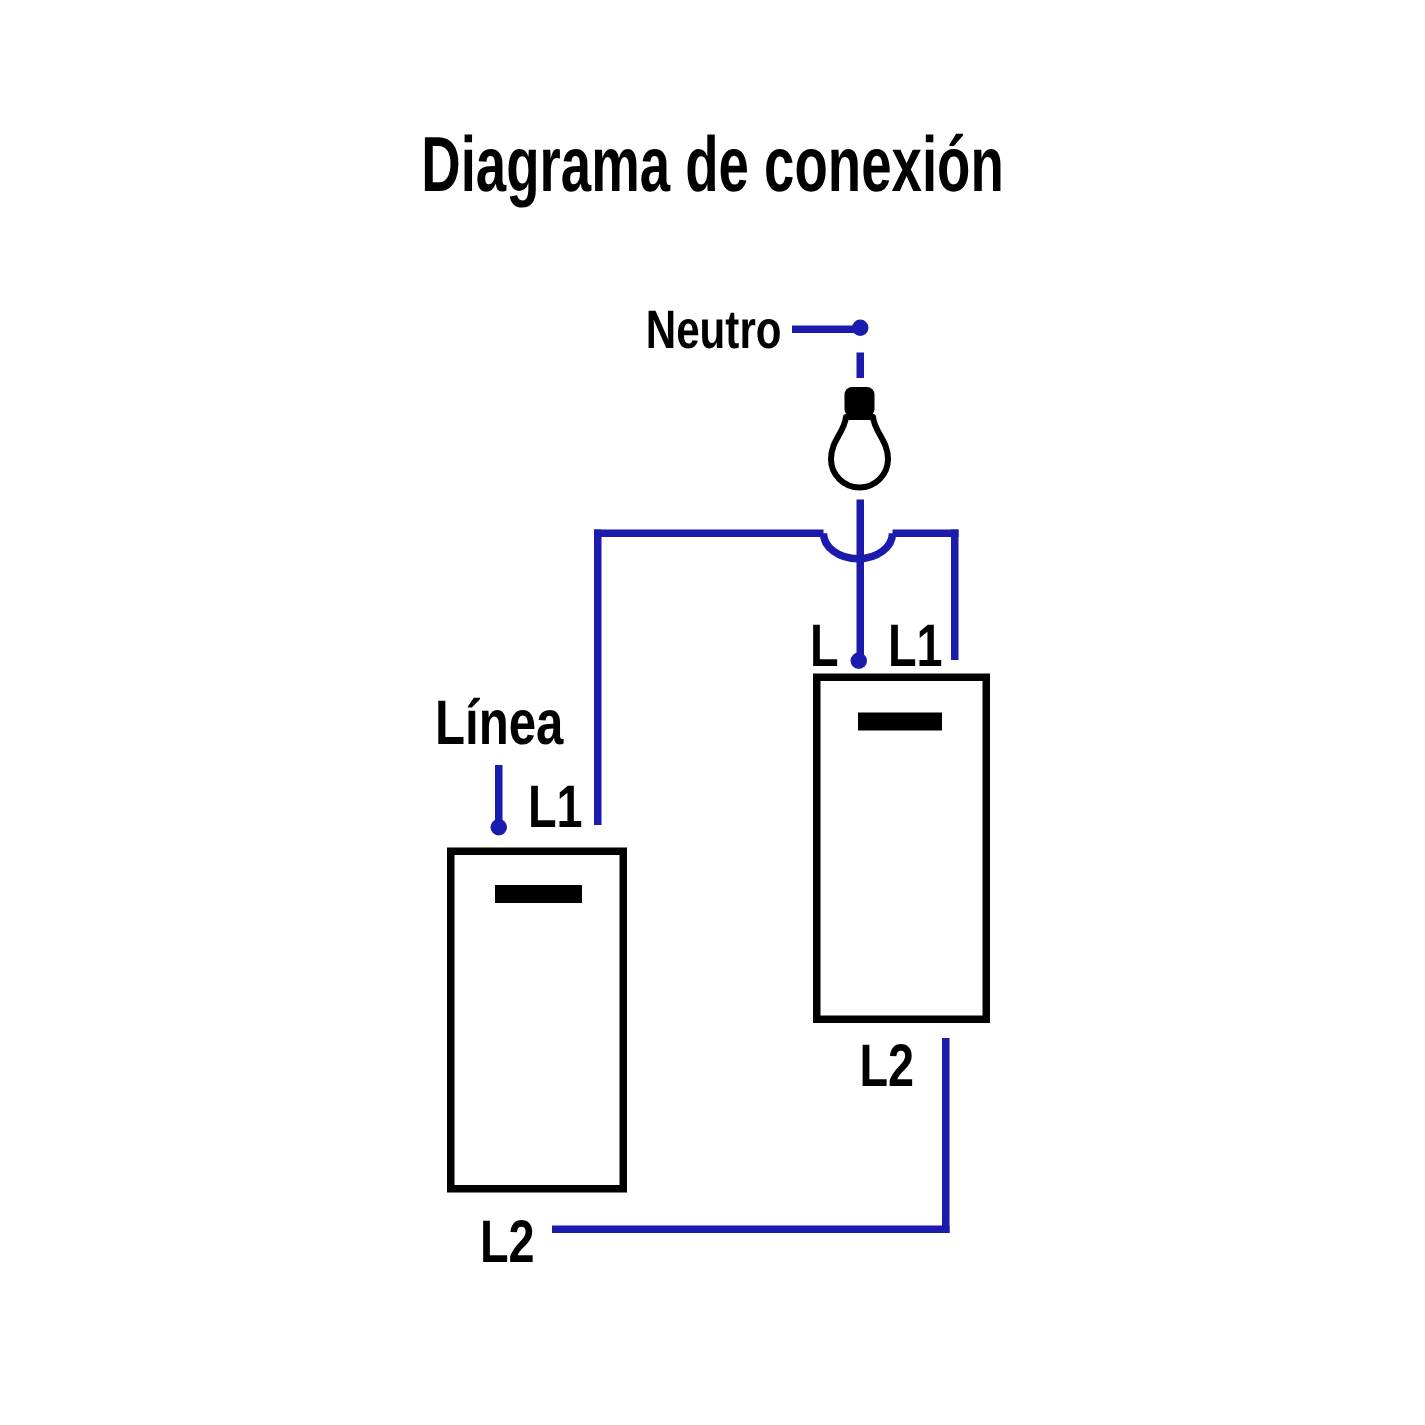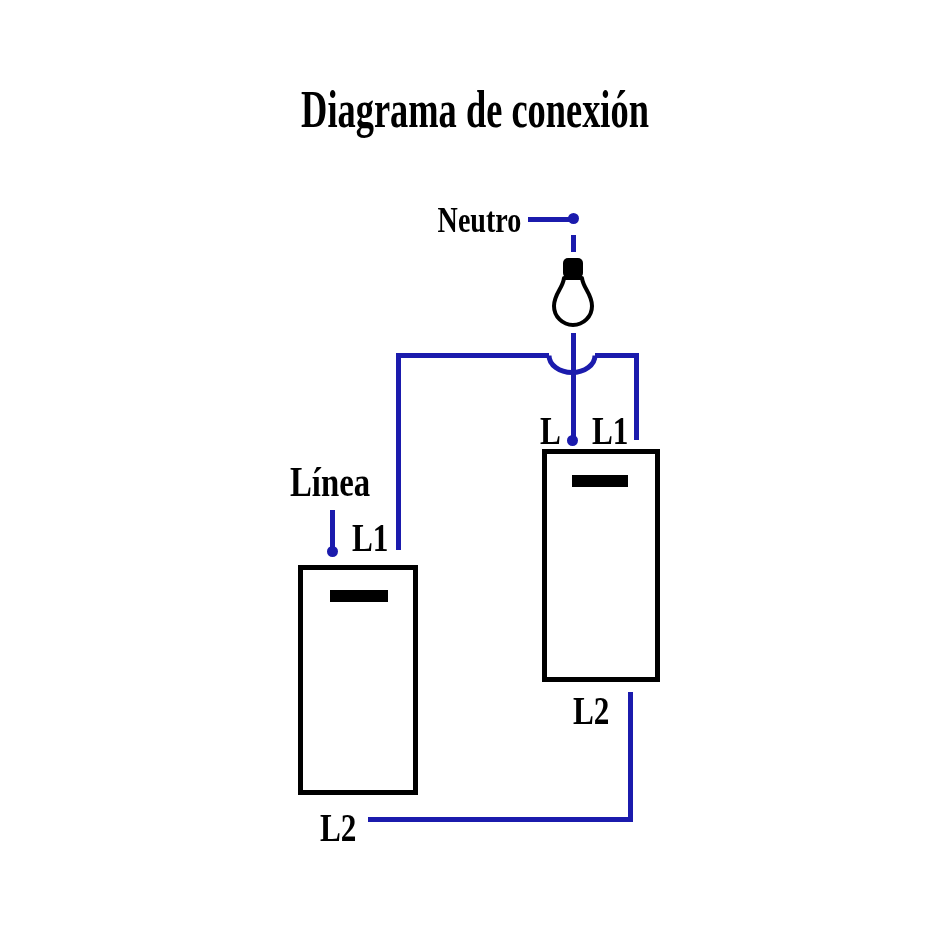--- a/index.html
+++ b/index.html
@@ -5,21 +5,21 @@
   :root{
     --wire:#1B1BAD;
     --ink:#000000;
     --bg:#FFFFFF;
   }
   html,body{margin:0;padding:0;background:#fff;}
   .canvas{
     position:relative;
     width:950px;height:950px;
     background:var(--bg);
-    font-family:Liberation Serif, serif;
+    font-family:Liberation Sans, sans-serif;
     overflow:hidden;
   }
   .title{
     position:absolute;
     left:0;right:0;top:84px;
     margin:0;
     text-align:center;
     font-size:52px;
     font-weight:bold;
     line-height:1;

